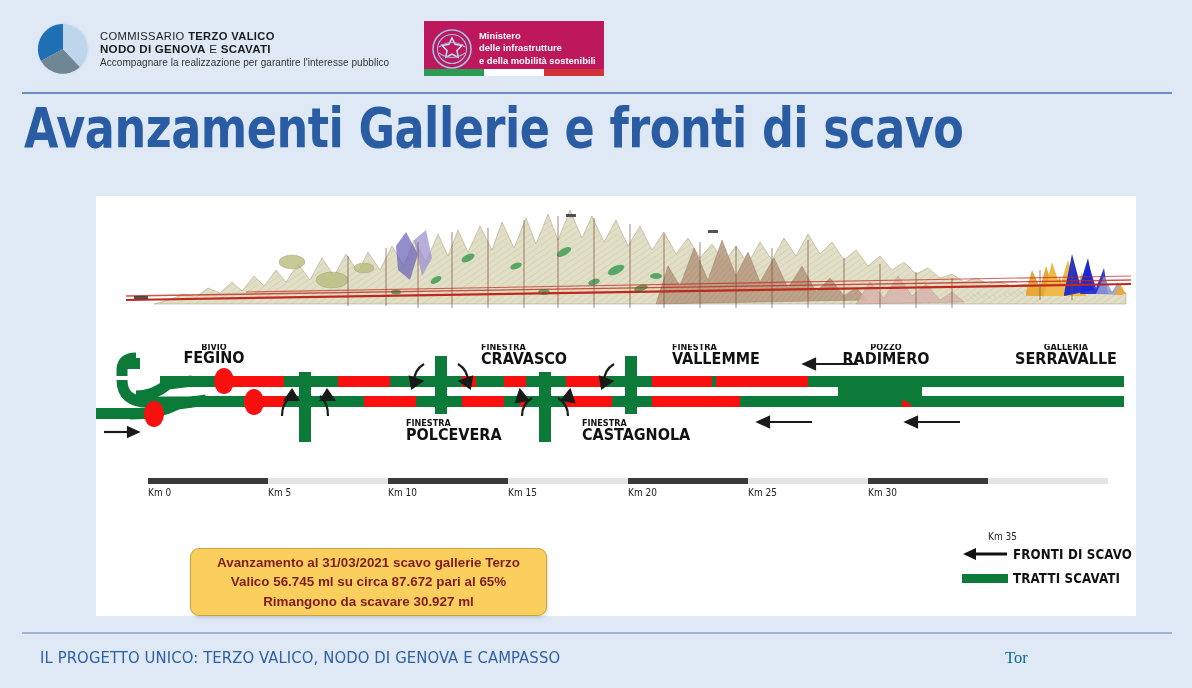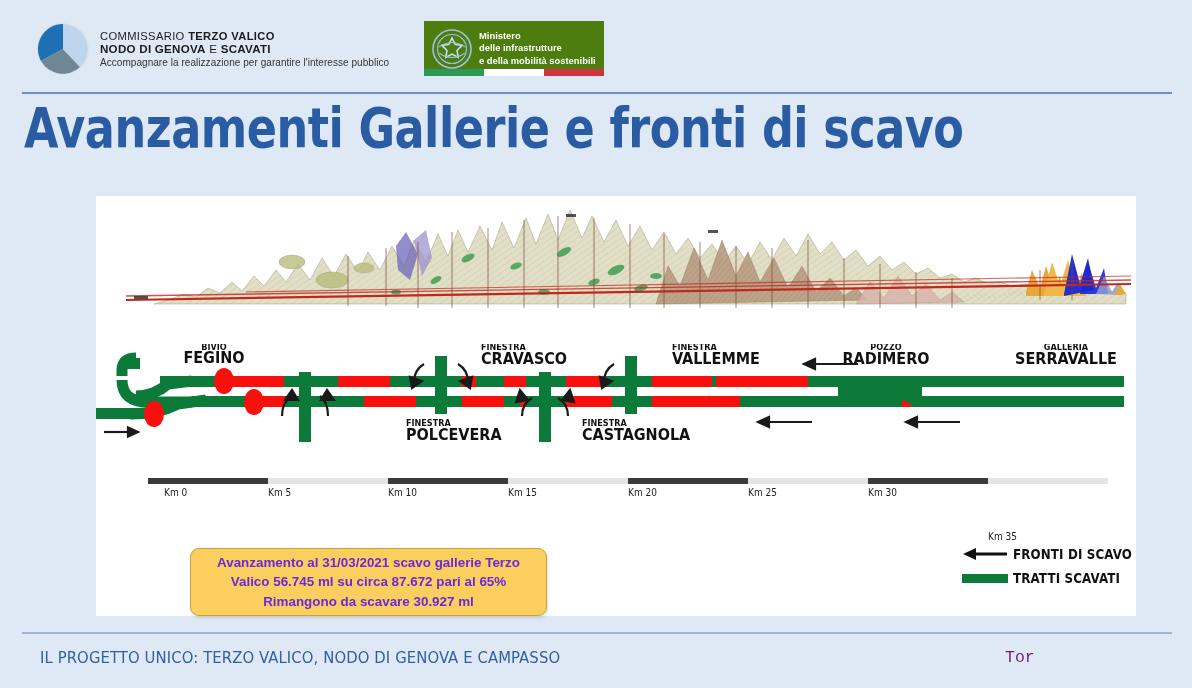--- a/index.html
+++ b/index.html
@@ -14,21 +14,21 @@
   #logo-commissario{position:absolute;left:36px;top:22px;display:flex;align-items:center;gap:10px;}
   .logo-mark{width:54px;height:54px;position:relative;}
   .logo-text{line-height:1.12;color:#1b1b1b;}
   .logo-l1{font-size:11.2px;letter-spacing:.35px;}
   .logo-l1 b{font-weight:bold;margin-top:12px;}
   .logo-l2{font-size:11.6px;letter-spacing:.25px;font-weight:bold;}
   .logo-l2 span.thin{font-weight:normal;}
   .logo-l3{font-size:10px;letter-spacing:.05px;color:#333;margin-top:2px;}
 
   #logo-ministero{position:absolute;left:424px;top:21px;width:180px;height:55px;
-     background:#4d7c0f;display:flex;align-items:center;overflow:hidden;}
+     background:#be185d;display:flex;align-items:center;overflow:hidden;}
   #logo-ministero .emblem{width:44px;height:44px;margin-left:6px;flex:none;position:relative;}
   #logo-ministero .mtext{color:#fff;font-size:9.4px;font-weight:bold;line-height:1.28;margin-left:5px;}
   #logo-ministero .tricolore{position:absolute;left:0;bottom:0;width:180px;height:7px;display:flex;}
   .tricolore i{display:block;height:100%;flex:1;}
   .tri-g{background:#2b9a52;}.tri-w{background:#ffffff;}.tri-r{background:#d0343a;}
 
   
   #title-divider{position:absolute;left:22px;top:92px;width:1150px;height:2px;background:#6d8fc0;}
   #page-title{
     position:absolute;left:24px;top:96px;width:1140px;height:62px;
@@ -56,40 +56,40 @@
   .km-label{position:absolute;top:9px;font-size:10px;color:#222;
      font-family:"DejaVu Sans Condensed","Liberation Sans Narrow","Liberation Sans",sans-serif;}
 
   
   #info-box{
     position:absolute;left:190px;top:548px;width:355px;height:66px;
     background:#fbcf5e;border:1.6px solid #c8a23c;border-radius:9px;
     display:flex;flex-direction:column;align-items:center;justify-content:center;
     box-shadow:1px 2px 3px rgba(0,0,0,.13);
   }
-  #info-box div{font-size:13.4px;font-weight:bold;color:#6d28d9;line-height:1.45;white-space:nowrap;}
+  #info-box div{font-size:13.4px;font-weight:bold;color:#7f1d1d;line-height:1.45;white-space:nowrap;}
 
   
   #legend{position:absolute;left:957px;top:542px;width:215px;height:74px;}
   .legend-row{display:flex;align-items:center;height:24px;}
   .legend-key{width:56px;flex:none;display:flex;align-items:center;justify-content:center;}
   .legend-label{font-size:13.2px;font-weight:bold;color:#111;letter-spacing:.15px;
      font-family:"DejaVu Sans Condensed","Liberation Sans Narrow","Liberation Sans",sans-serif;}
   .swatch{width:46px;height:9px;}
   .sw-green{background:#0c7a38;}
   .sw-red{background:#fa0f0f;}
 
   
   #footer-divider{position:absolute;left:22px;top:632px;width:1150px;height:1.5px;background:#9fb4d0;}
   #footer{position:absolute;left:0;top:634px;width:1192px;height:70px;}
   #footer-left{position:absolute;left:40px;top:14px;color:#2f5fa5;font-size:16.5px;
      font-family:"DejaVu Sans Condensed","Liberation Sans Narrow","Liberation Sans",sans-serif;
      letter-spacing:.1px;}
-  #footer-right{position:absolute;left:1005px;top:14px;color:#701a75;font-size:16.5px;
-     font-family:Liberation Mono, monospace;}
+  #footer-right{position:absolute;left:1005px;top:14px;color:#0369a1;font-size:16.5px;
+     font-family:Liberation Serif, serif;}
 
   
 </style>
 </head>
 <body>
 
 <div id="header-bar">
 
   <div id="logo-commissario">
     <div class="logo-mark">
@@ -377,21 +377,21 @@
     <div id="km-bar">
         <i class="km-dark" style="width: 120px;"></i>
         <i class="km-light" style="width: 120px;"></i>
         <i class="km-dark" style="width: 120px;"></i>
         <i class="km-light" style="width: 120px;"></i>
         <i class="km-dark" style="width: 120px;"></i>
         <i class="km-light" style="width: 120px;"></i>
         <i class="km-dark" style="width: 120px;"></i>
         <i class="km-light" style="width: 120px;"></i>
       </div>
-  <div class="km-label" style="left: 16px;">Km 0</div>
+  <div class="km-label" style="left: 0px;">Km 0</div>
       <div class="km-label" style="left: 120px;">Km 5</div>
       <div class="km-label" style="left: 240px;">Km 10</div>
       <div class="km-label" style="left: 360px;">Km 15</div>
       <div class="km-label" style="left: 480px;">Km 20</div>
       <div class="km-label" style="left: 600px;">Km 25</div>
       <div class="km-label" style="left: 720px;">Km 30</div>
       <div class="km-label" style="left: 840px; margin-top: 44px;">Km 35</div>
     </div>
 
 </div>

